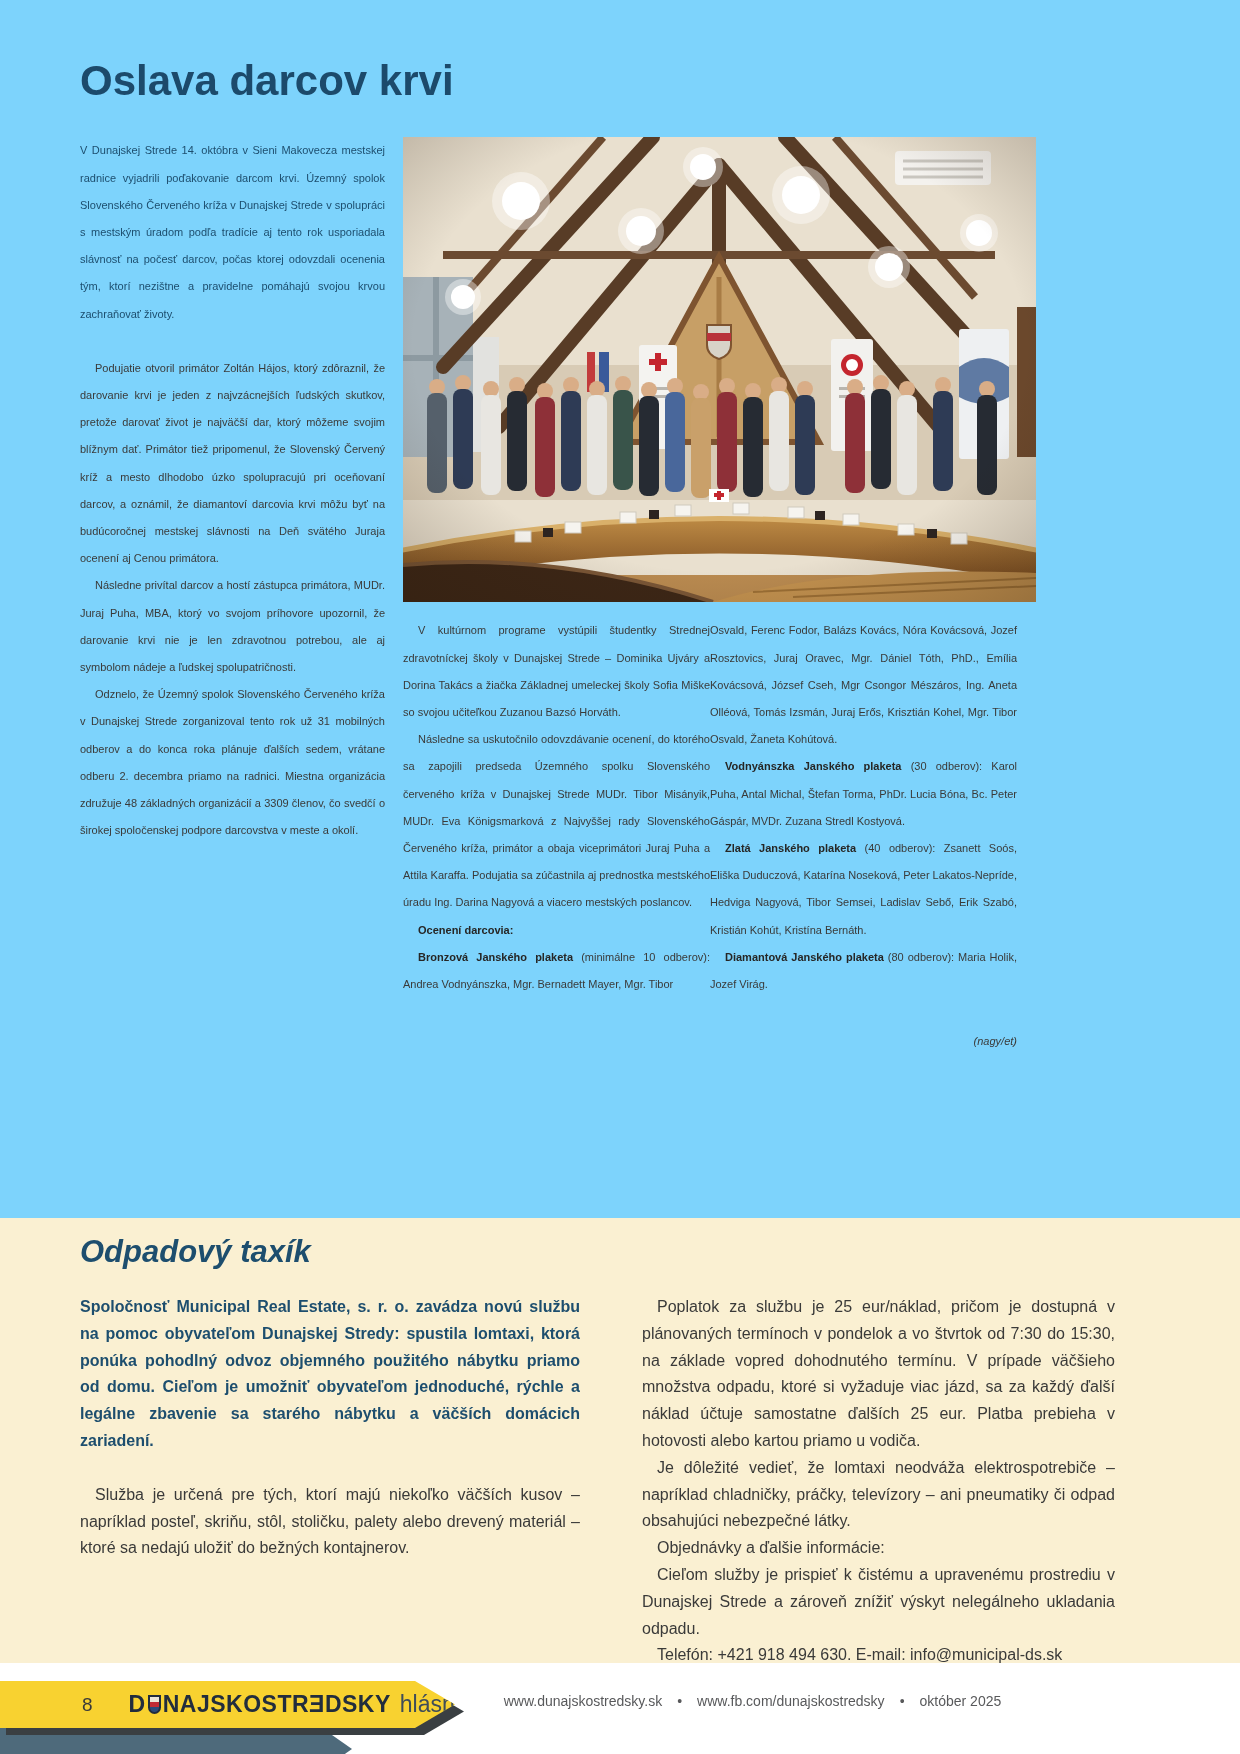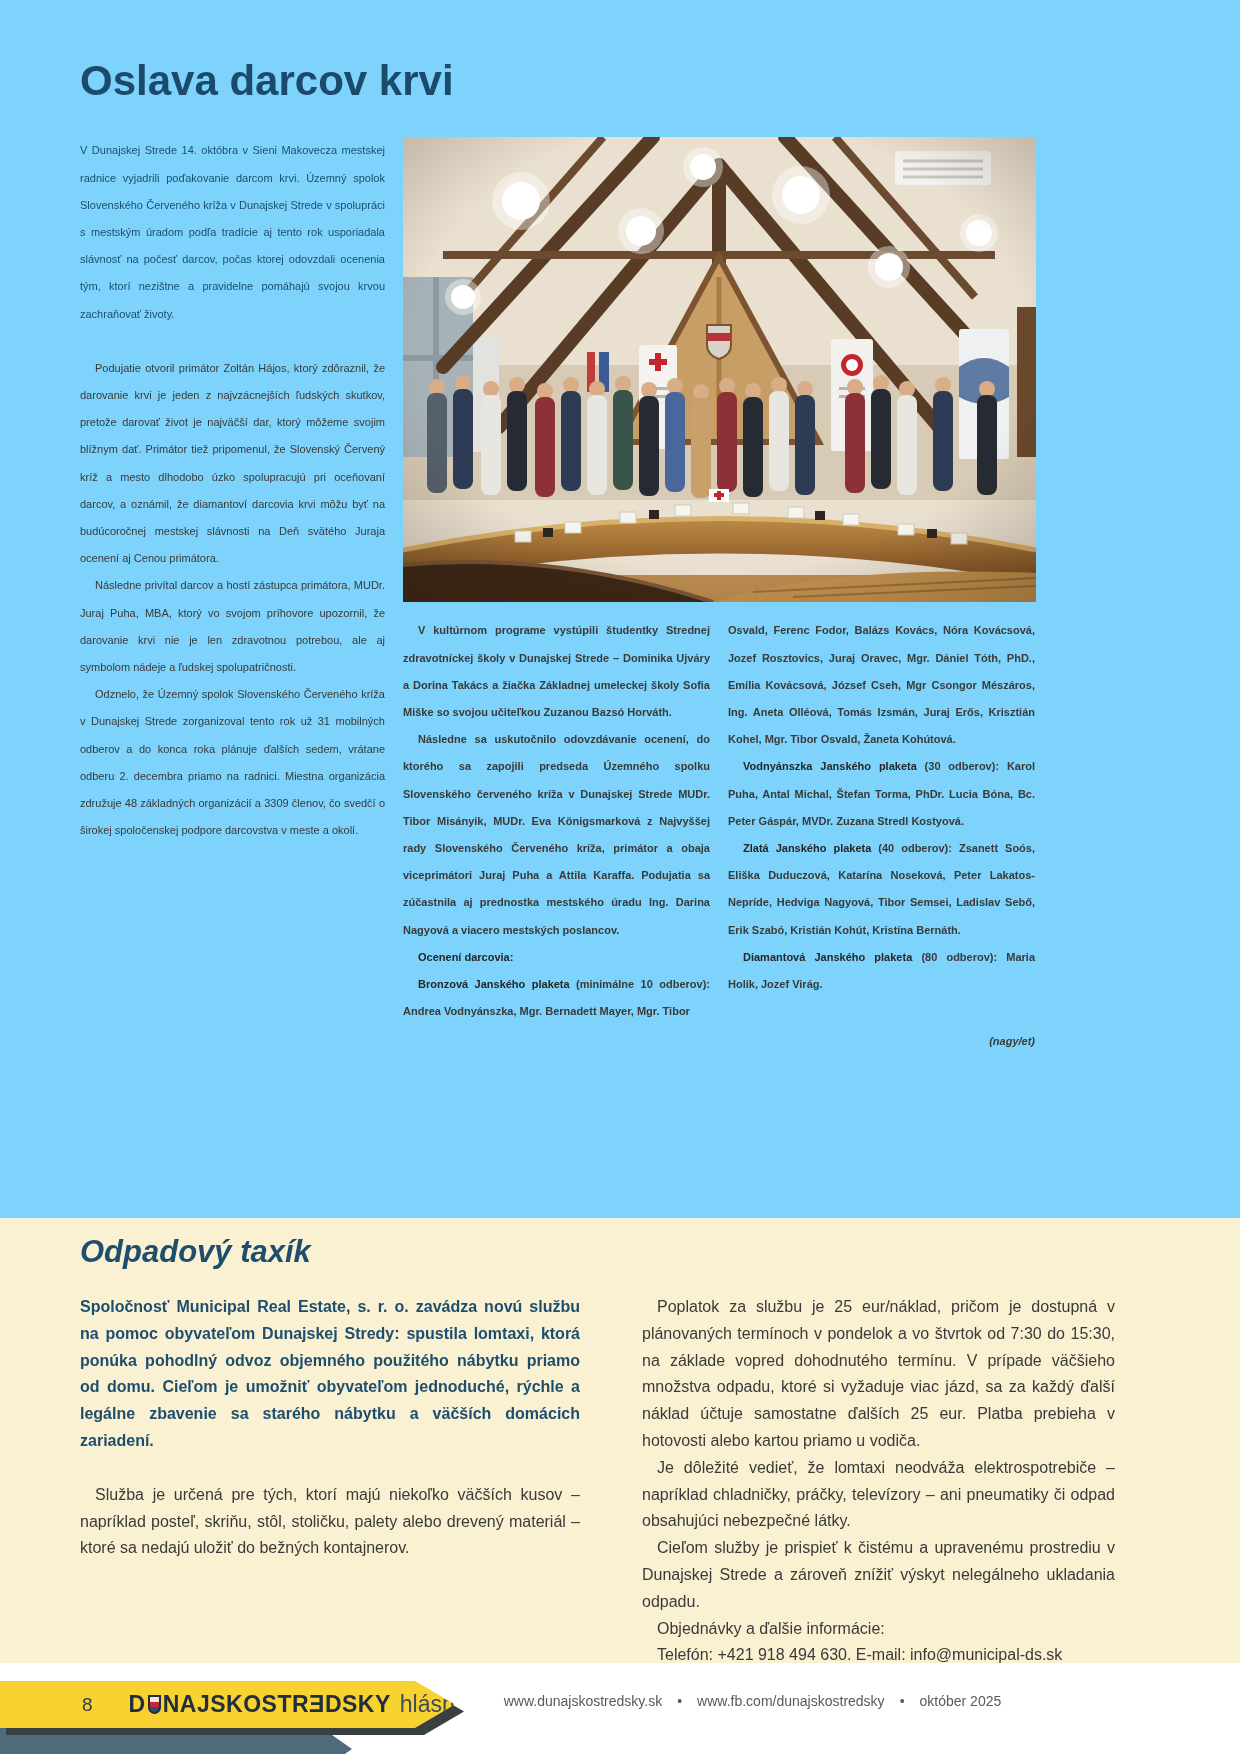--- a/index.html
+++ b/index.html
@@ -4,21 +4,21 @@
 <style>
   html,body{margin:0;padding:0;background:#ffffff;}
   .page{position:relative;width:1240px;height:1754px;background:#7dd3fc;overflow:hidden;
         font-family:"Liberation Sans",sans-serif;color:#3a3a39;}
   
   .article{position:absolute;left:80px;top:58px;width:956px;}
   .article h1{margin:0 0 34px 0;font-size:42px;line-height:1.08;font-weight:bold;color:#1c4a6b;}
   .article-body{display:flex;gap:18px;height:1064px;overflow:hidden;}
   .col-left{width:305px;flex:none;}
   .right-wrap{width:633px;flex:none;}
-  .right-cols{display:flex;gap:18px;margin-top:15px;font-weight:bold;}
+  .right-cols{display:flex;margin-top:15px;}
   .rcol{width:307px;flex:none;}
   p.body{margin:0;font-size:11px;line-height:27.2px;text-align:justify;color:#3a3a39;}
   p.lead{color:#1d4e6e;margin-bottom:27px;}
   .ind{text-indent:15px;}
   b.runin{color:#262625;}
   p.byline{margin-top:30px;text-align:right;font-style:italic;}
   
   .photo{width:633px;height:465px;position:relative;overflow:hidden;background:#e9e0cf;}
   .photo svg{display:block;width:100%;height:100%;}
   
@@ -281,22 +281,22 @@
   <section class="waste">
     <h2>Odpadový taxík</h2>
     <div class="waste-cols">
       <div class="wcol1">
         <p class="body wlead">Spoločnosť Municipal Real Estate, s. r. o. zavádza novú službu na pomoc obyvateľom Dunajskej Stredy: spustila lomtaxi, ktorá ponúka pohodlný odvoz objemného použitého nábytku priamo od domu. Cieľom je umožniť obyvateľom jednoduché, rýchle a legálne zbavenie sa starého nábytku a väčších domácich zariadení.</p>
         <p class="body ind">Služba je určená pre tých, ktorí majú niekoľko väčších kusov – napríklad posteľ, skriňu, stôl, stoličku, palety alebo drevený materiál – ktoré sa nedajú uložiť do bežných kontajnerov.</p>
       </div>
       <div class="wcol2">
         <p class="body ind">Poplatok za službu je 25 eur/náklad, pričom je dostupná v plánovaných termínoch v pondelok a vo štvrtok od 7:30 do 15:30, na základe vopred dohodnutého termínu. V prípade väčšieho množstva odpadu, ktoré si vyžaduje viac jázd, sa za každý ďalší náklad účtuje samostatne ďalších 25 eur. Platba prebieha v hotovosti alebo kartou priamo u vodiča.</p>
         <p class="body ind">Je dôležité vedieť, že lomtaxi neodváža elektrospotrebiče – napríklad chladničky, práčky, televízory – ani pneumatiky či odpad obsahujúci nebezpečné látky.</p>
+        <p class="body ind">Objednávky a ďalšie informácie:</p>
         <p class="body ind">Cieľom služby je prispieť k čistému a upravenému prostrediu v Dunajskej Strede a zároveň znížiť výskyt nelegálneho ukladania odpadu.</p>
-        <p class="body ind">Objednávky a ďalšie informácie:</p>
         <p class="body ind">Telefón: +421 918 494 630. E-mail: info@municipal-ds.sk</p>
       </div>
     </div>
   </section>
 
   <footer class="footer">
     <div class="arrow arrow-slate"></div>
     <div class="arrow arrow-shadow"></div>
     <div class="arrow arrow-yellow">
       <span class="pagenum">8</span>

